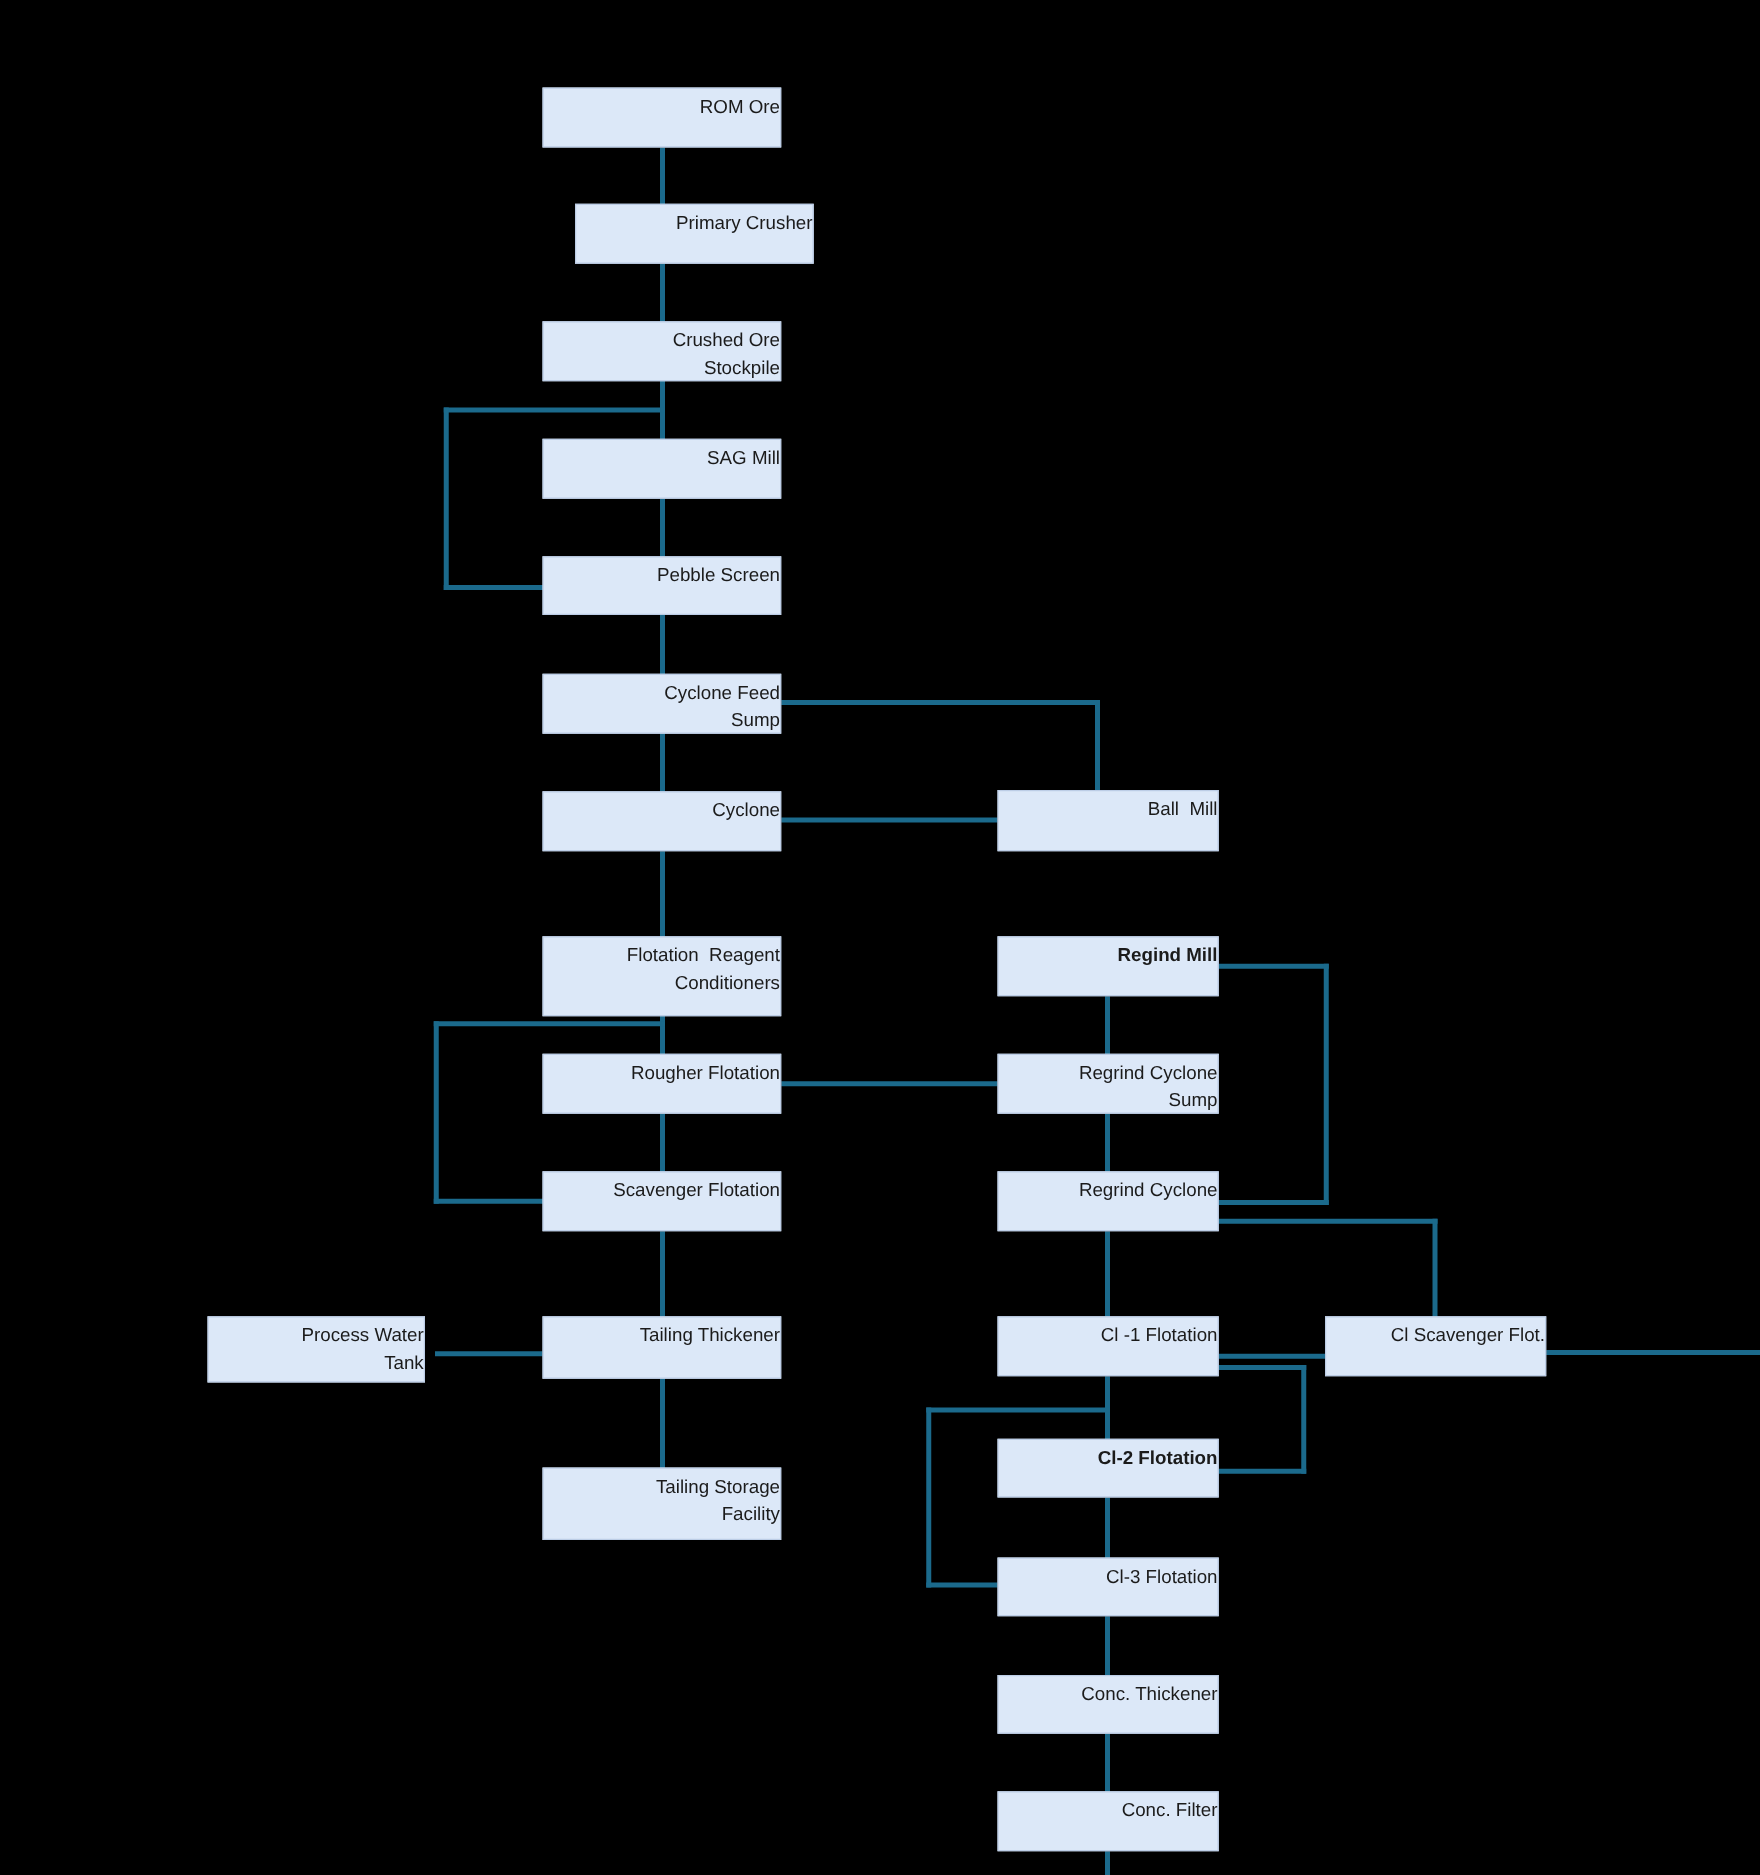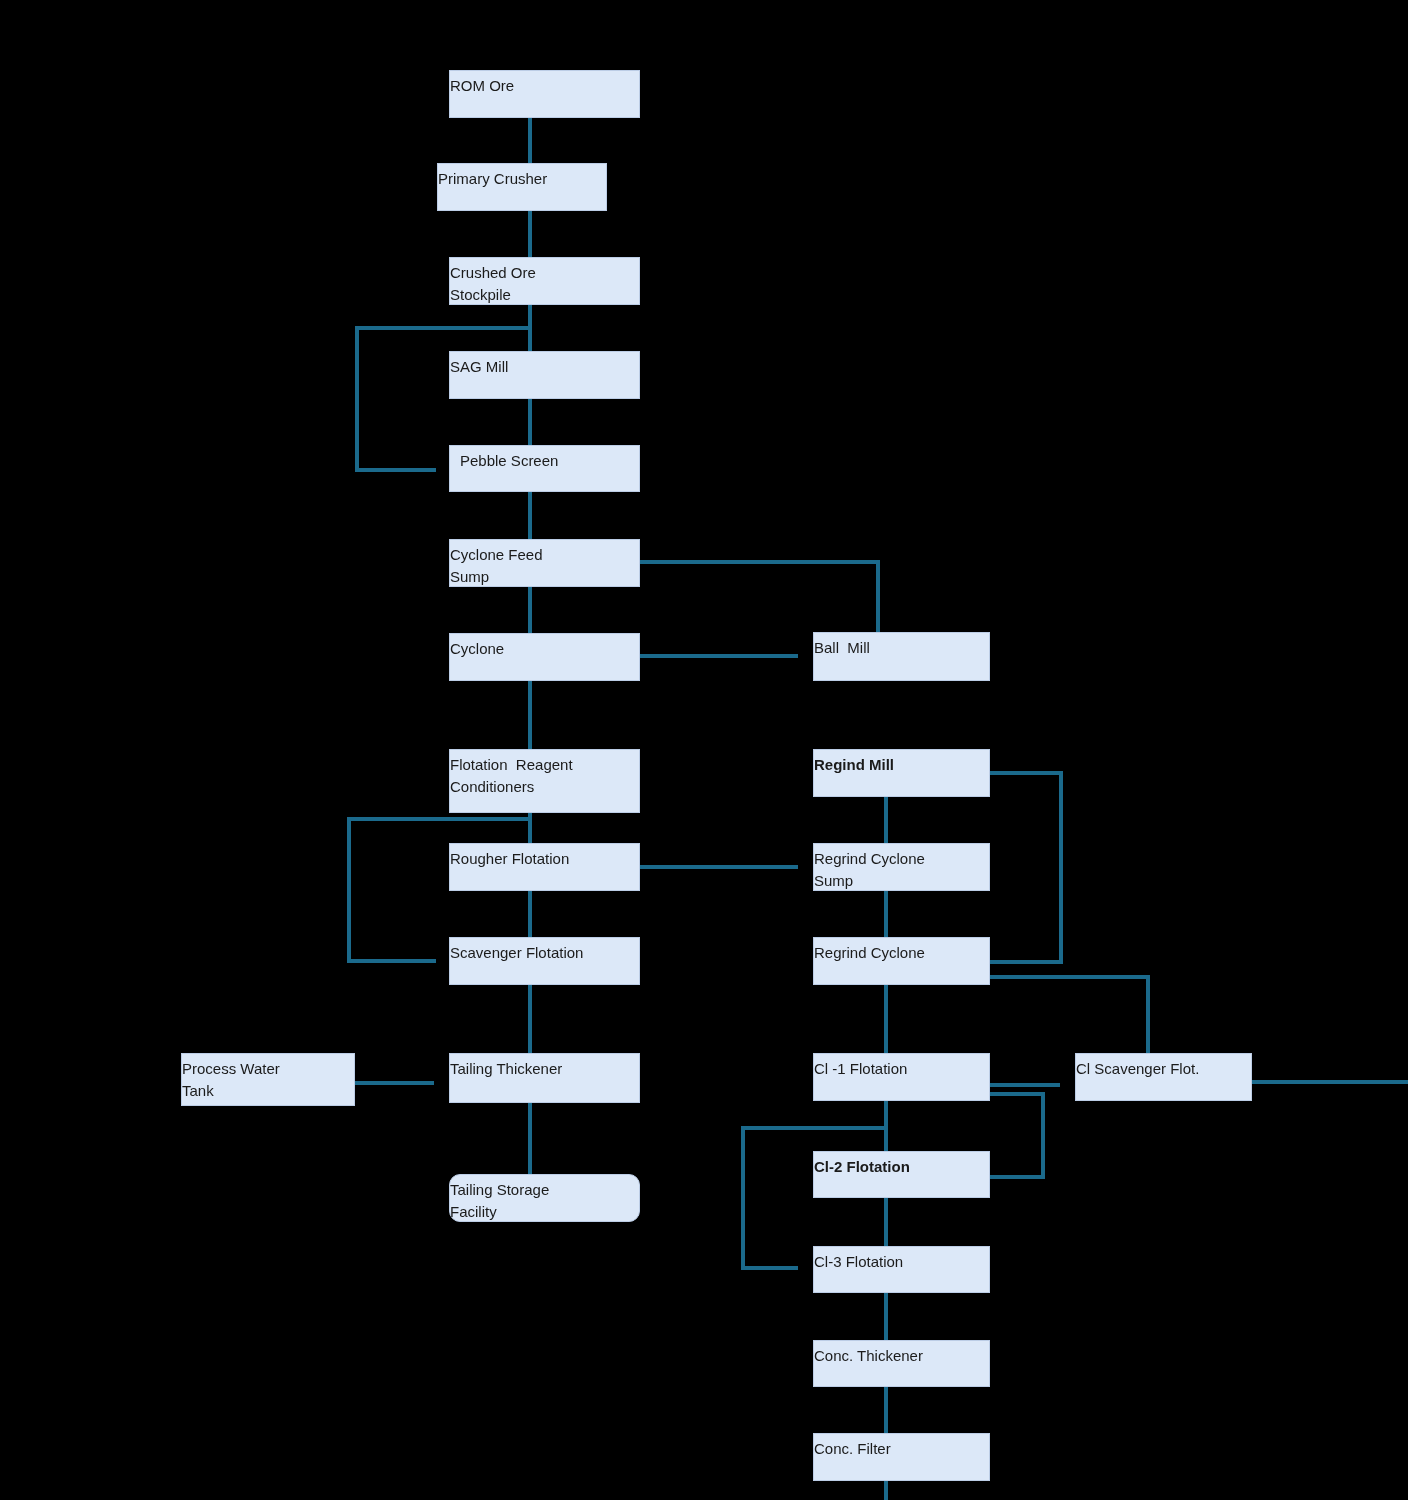--- a/index.html
+++ b/index.html
@@ -10,23 +10,22 @@
     font-family:"Liberation Sans",sans-serif;
   }
   .diagram{position:absolute;left:0;top:0;width:1408px;height:1500px;}
   .node{
     position:absolute;
     background:var(--node-fill,#dce8f8);
     border:1px solid var(--node-border,#bccde6);
     box-sizing:border-box;
     color:var(--text-color,#1b1b1b);
     font-size:15px;line-height:22px;
-    text-align:left;padding-top:4px;
+    text-align:right;padding-top:4px;
     white-space:pre-wrap;
-    margin-left:15px;
   }
   .edge{position:absolute;background:var(--line-color,#1b6a8c);}
 </style>
 </head>
 <body>
 
 <div class="diagram">
 
   <div class="edge" style="left:528px;top:118px;width:4px;height:47px;"></div>
   <div class="edge" style="left:528px;top:211px;width:4px;height:48px;"></div>
@@ -78,21 +77,21 @@
   <div class="edge" style="left:1041px;top:1092px;width:4px;height:87px;"></div>
   <div class="edge" style="left:975px;top:1175px;width:70px;height:4px;"></div>
 
   <div class="edge" style="left:741px;top:1126px;width:147px;height:4px;"></div>
   <div class="edge" style="left:741px;top:1126px;width:4px;height:144px;"></div>
   <div class="edge" style="left:741px;top:1266px;width:57px;height:4px;"></div>
 
   <div class="edge" style="left:348px;top:1081px;width:86px;height:4px;"></div>
 
   <div class="node" style="left:434px;top:70px;width:191px;height:48px;"><span>ROM Ore</span></div>
-  <div class="node" style="left:422px;top:163px;width:170px;height:48px;"><span>Primary Crusher</span></div>
+  <div class="node" style="left:460px;top:163px;width:191px;height:48px;"><span>Primary Crusher</span></div>
   <div class="node" style="left:434px;top:257px;width:191px;height:48px;"><span>Crushed Ore
 Stockpile</span></div>
   <div class="node" style="left:434px;top:351px;width:191px;height:48px;"><span>SAG Mill</span></div>
   <div class="node" style="left:434px;top:445px;width:191px;height:47px;padding-left:10px;"><span>Pebble Screen</span></div>
   <div class="node" style="left:434px;top:539px;width:191px;height:48px;"><span>Cyclone Feed
 Sump</span></div>
   <div class="node" style="left:434px;top:633px;width:191px;height:48px;"><span>Cyclone</span></div>
   <div class="node" style="left:798px;top:632px;width:177px;height:49px;"><span>Ball  Mill</span></div>
   <div class="node" style="left:434px;top:749px;width:191px;height:64px;"><span>Flotation  Reagent
 Conditioners</span></div>
@@ -100,20 +99,20 @@
   <div class="node" style="left:434px;top:843px;width:191px;height:48px;"><span>Rougher Flotation</span></div>
   <div class="node" style="left:798px;top:843px;width:177px;height:48px;"><span>Regrind Cyclone
 Sump</span></div>
   <div class="node" style="left:434px;top:937px;width:191px;height:48px;"><span>Scavenger Flotation</span></div>
   <div class="node" style="left:798px;top:937px;width:177px;height:48px;"><span>Regrind Cyclone</span></div>
   <div class="node" style="left:166px;top:1053px;width:174px;height:53px;"><span>Process Water
 Tank</span></div>
   <div class="node" style="left:434px;top:1053px;width:191px;height:50px;"><span>Tailing Thickener</span></div>
   <div class="node" style="left:798px;top:1053px;width:177px;height:48px;"><span>Cl -1 Flotation</span></div>
   <div class="node" style="left:1060px;top:1053px;width:177px;height:48px;"><span>Cl Scavenger Flot.</span></div>
-  <div class="node" style="left:434px;top:1174px;width:191px;height:48px;border-radius:11px;"><span>Tailing Storage
+  <div class="node" style="left:434px;top:1174px;width:191px;height:58px;"><span>Tailing Storage
 Facility</span></div>
   <div class="node" style="left:798px;top:1151px;width:177px;height:47px;font-weight:bold;"><span>Cl-2 Flotation</span></div>
   <div class="node" style="left:798px;top:1246px;width:177px;height:47px;"><span>Cl-3 Flotation</span></div>
   <div class="node" style="left:798px;top:1340px;width:177px;height:47px;"><span>Conc. Thickener</span></div>
   <div class="node" style="left:798px;top:1433px;width:177px;height:48px;"><span>Conc. Filter</span></div>
 
 </div>
 
 </body></html>

